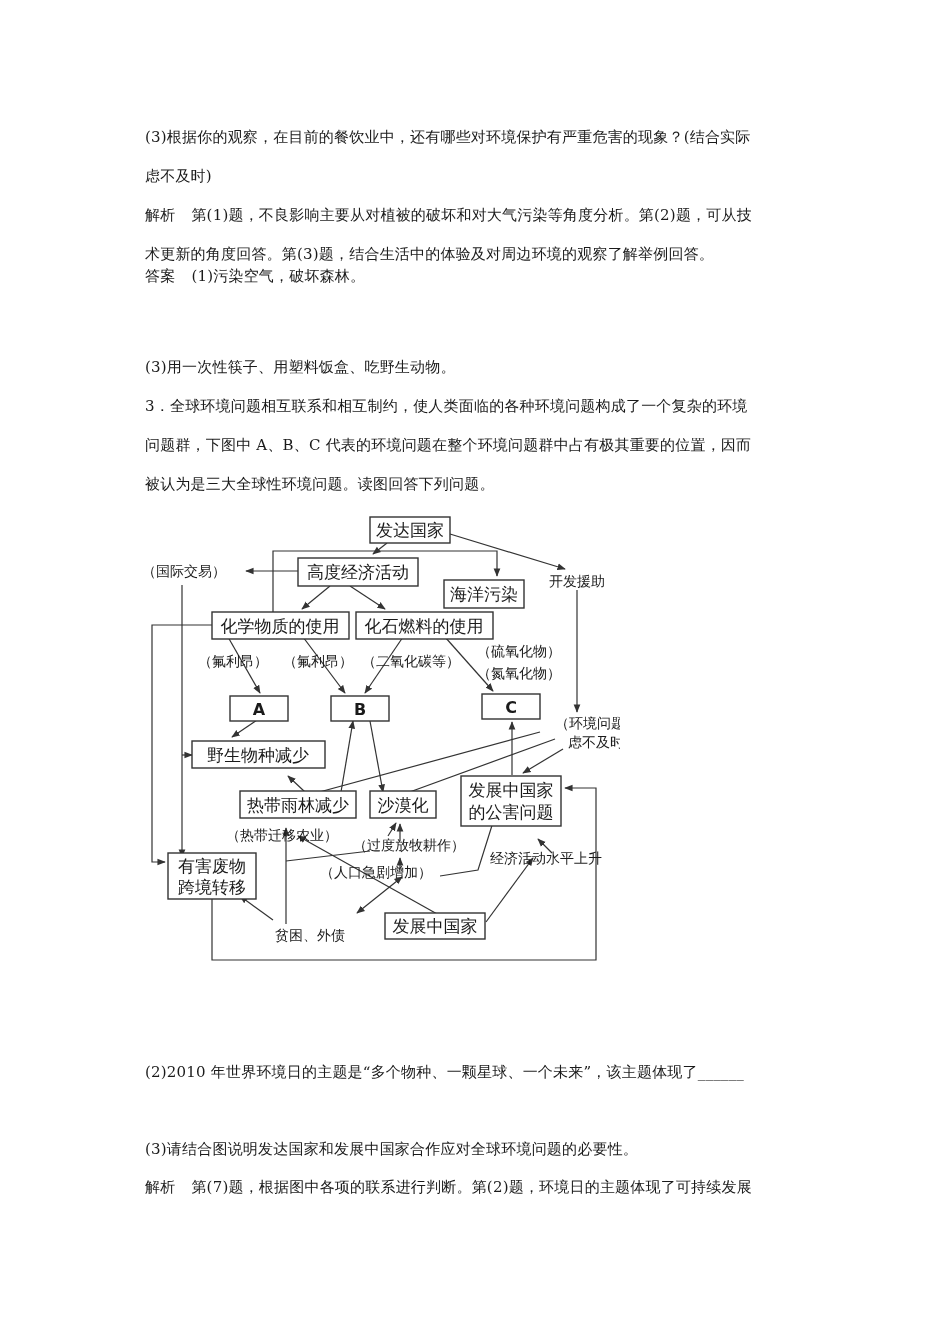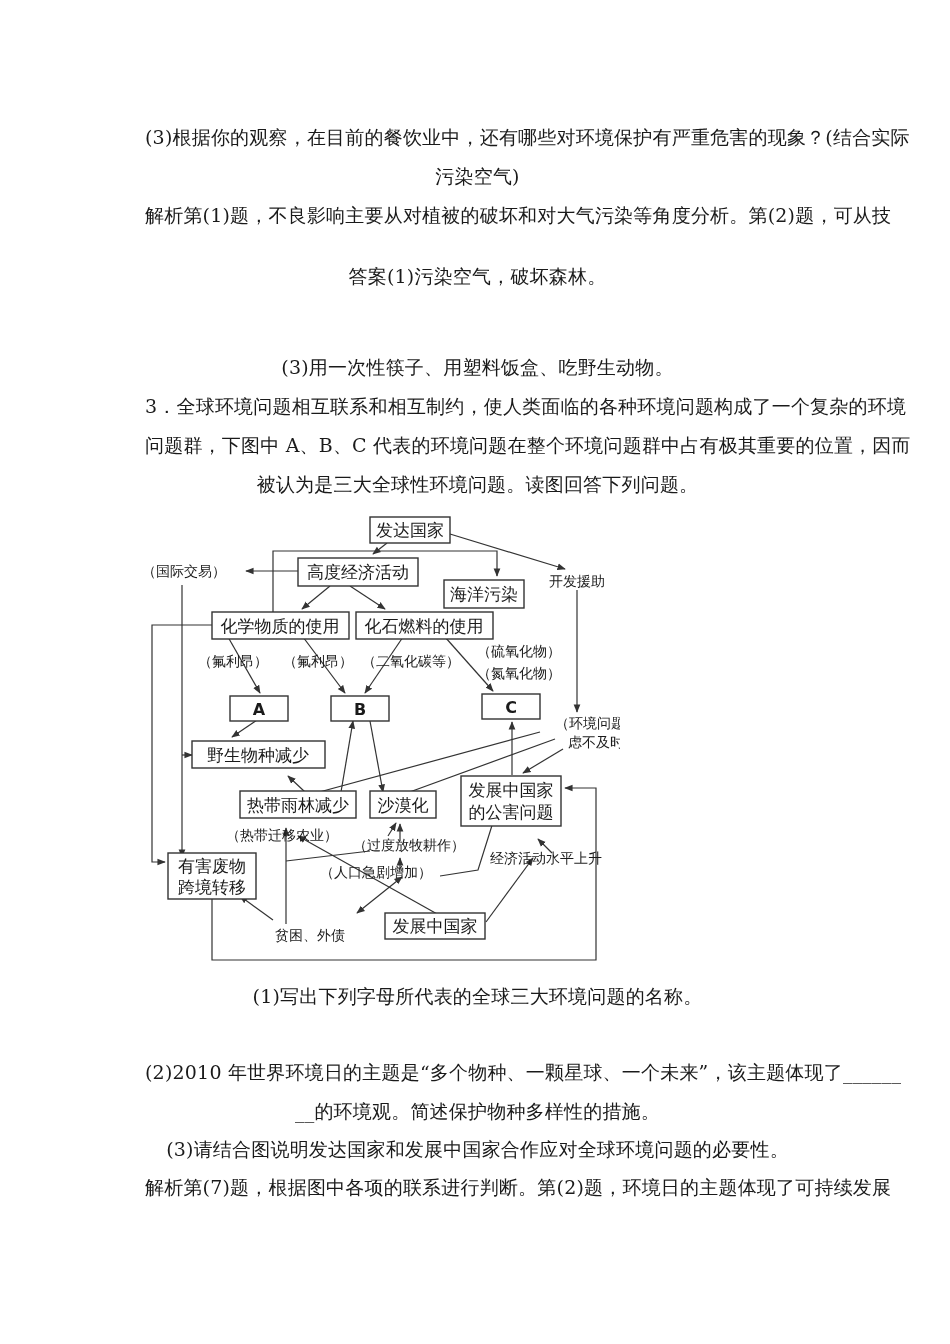--- a/index.html
+++ b/index.html
@@ -1,33 +1,34 @@
 <!DOCTYPE html>
 <html><head>
   <meta charset="utf-8">
   <style>
     html, body { margin: 0; padding: 0; background: #ffffff; }
     body { width: 950px; height: 1344px; position: relative; overflow: hidden;
            font-family: "DejaVu Serif", "Liberation Serif", serif; color: #1a1a1a; }
     .page { position: absolute; left: 0; top: 0; width: 950px; height: 1344px; }
-    .line { position: absolute; left: 145px; width: 665px; font-size: 19px; line-height: 20px;
-            white-space: nowrap; letter-spacing: 0.2px; text-align: center; }
-    .lbl { }
+    .line { position: absolute; left: 145px; width: 665px; font-size: 15px; line-height: 20px;
+            white-space: nowrap; letter-spacing: 0.2px; }
+    .lbl { margin-right: 16px; }
     .diagram { position: absolute; left: 140px; top: 510px; width: 480px; height: 460px; }
     .diagram text { font-family: "DejaVu Sans", "Liberation Sans", sans-serif; fill: #1a1a1a; }
     .diagram .box { fill: #fff; stroke: #333; stroke-width: 1.4; }
     .diagram .ln { fill: none; stroke: #333; stroke-width: 1.2; }
   </style>
 </head>
 <body>
 
 <div class="page">
   <div class="line" style="top:127px"><span>(3)根据你的观察，在目前的餐饮业中，还有哪些对环境保护有严重危害的现象？(结合实际</span></div>
-  <div class="line" style="top:166px"><span>污染空气)</span></div>
+  <div class="line" style="top:166px"><span>虑不及时)</span></div>
   <div class="line" style="top:205px"><span class="lbl">解析</span><span>第(1)题，不良影响主要从对植被的破坏和对大气污染等角度分析。第(2)题，可从技</span></div>
+  <div class="line" style="top:244px"><span>术更新的角度回答。第(3)题，结合生活中的体验及对周边环境的观察了解举例回答。</span></div>
   <div class="line" style="top:266px"><span class="lbl">答案</span><span>(1)污染空气，破坏森林。</span></div>
   <div class="line" style="top:357px"><span>(3)用一次性筷子、用塑料饭盒、吃野生动物。</span></div>
   <div class="line" style="top:396px"><span>3．全球环境问题相互联系和相互制约，使人类面临的各种环境问题构成了一个复杂的环境</span></div>
   <div class="line" style="top:474px"><span>被认为是三大全球性环境问题。读图回答下列问题。</span></div>
   <div class="line" style="top:435px"><span>问题群，下图中 A、B、C 代表的环境问题在整个环境问题群中占有极其重要的位置，因而</span></div>
 
   <svg class="diagram" viewBox="0 0 480 460">
     <defs>
       <marker id="ar" viewBox="0 0 10 10" refX="9" refY="5" markerWidth="7" markerHeight="7" orient="auto-start-reverse">
         <path d="M0,1 L10,5 L0,9 z" fill="#333"></path>
@@ -141,18 +142,16 @@
       <text x="415" y="218" font-size="14">（环境问题考</text>
       <text x="428" y="237" font-size="14">虑不及时）</text>
       <text x="86" y="330" font-size="14">（热带迁移农业）</text>
       <text x="213" y="340" font-size="14">（过度放牧耕作）</text>
       <text x="180" y="367" font-size="14">（人口急剧增加）</text>
       <text x="350" y="353" font-size="14">经济活动水平上升</text>
       <text x="135" y="430" font-size="14">贫困、外债</text>
     </g>
   </svg>
 
-  <div class="line" style="top:986px"><span>(1)写出下列字母所代表的全球三大环境问题的名称。</span></div>
   <div class="line" style="top:1062px"><span>(2)2010 年世界环境日的主题是“多个物种、一颗星球、一个未来”，该主题体现了______</span></div>
-  <div class="line" style="top:1101px"><span>__的环境观。简述保护物种多样性的措施。</span></div>
   <div class="line" style="top:1139px"><span>(3)请结合图说明发达国家和发展中国家合作应对全球环境问题的必要性。</span></div>
   <div class="line" style="top:1177px"><span class="lbl">解析</span><span>第(7)题，根据图中各项的联系进行判断。第(2)题，环境日的主题体现了可持续发展</span></div>
 </div>
 
 </body></html>

